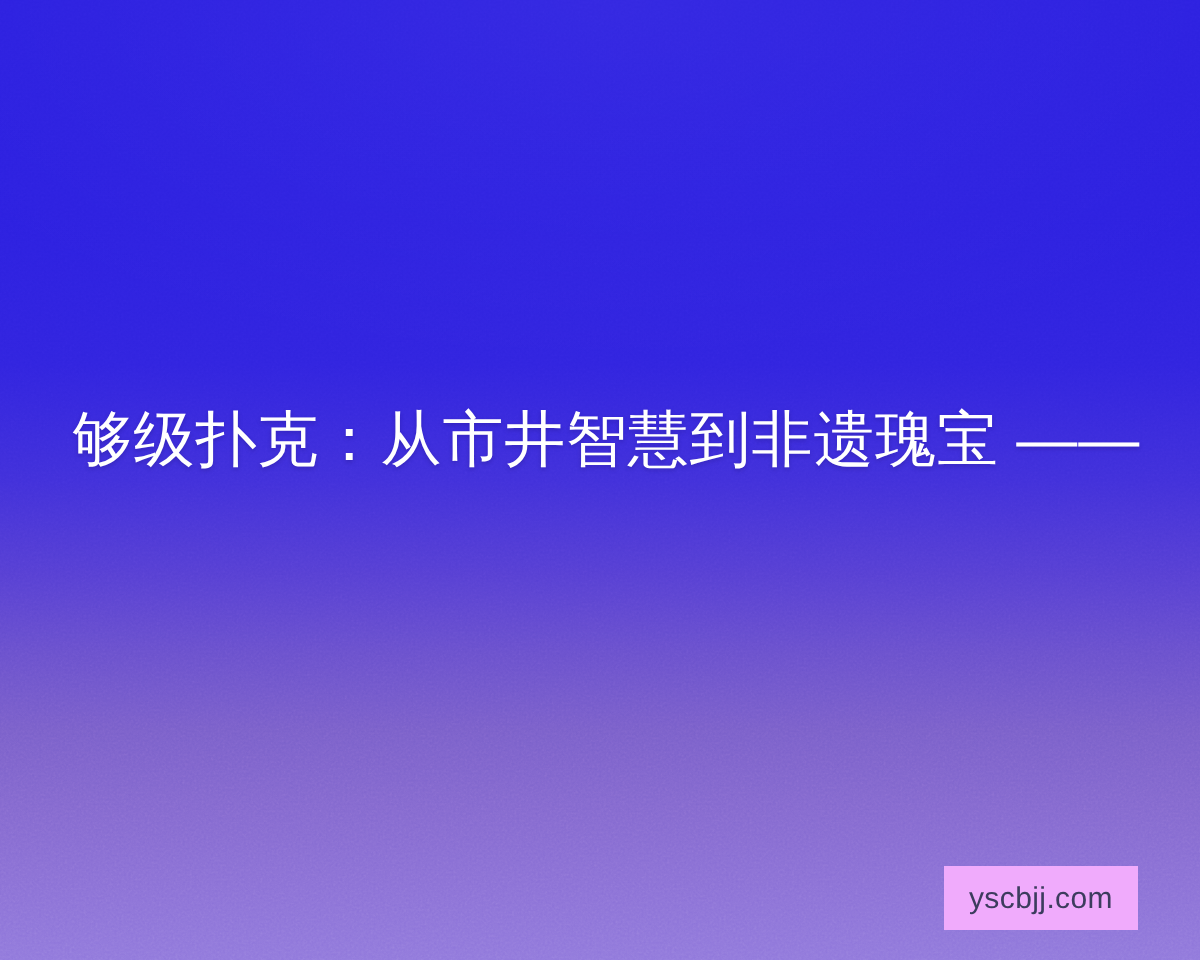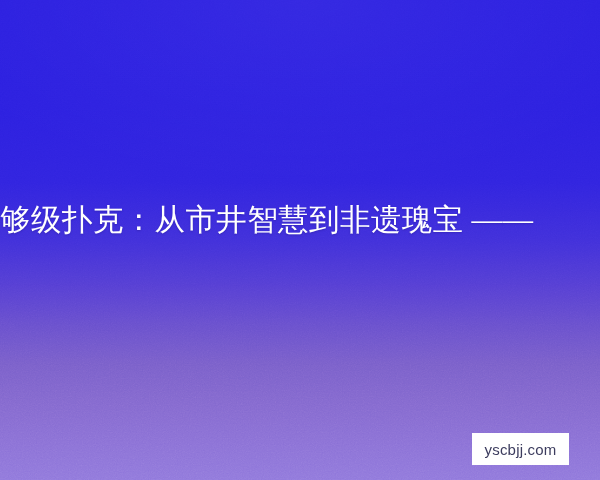--- a/index.html
+++ b/index.html
@@ -54,44 +54,43 @@
         rgba(255,255,255,0.0) 55%);
     pointer-events: none;
   }
 
   
   #title-block {
     position: absolute;
     left: 0;
     right: 0;
     top: 200px;
-    text-align: left;
-    padding: 0 0;
+    text-align: right;
+    padding: 0 30px;
     box-sizing: border-box;
-    font-family: Liberation Serif, serif;
   }
   .title-line {
     display: block;
     color: #ffffff;
     font-size: 30.5px;
     line-height: 41px;
     letter-spacing: 0.4px;
     font-weight: 400;
     white-space: nowrap;
     text-shadow: 0 1px 2px rgba(24, 12, 90, 0.25);
   }
 
   
   #watermark {
     position: absolute;
     left: 472px;
     top: 433px;
     width: 97px;
     height: 32px;
-    background: #ffffff;
+    background: #f0abfc;
     display: flex;
     align-items: center;
     justify-content: center;
   }
   #watermark-text {
     color: #3c3c5e;
     font-size: 15px;
     line-height: 1;
     letter-spacing: 0.2px;
     font-weight: 400;

